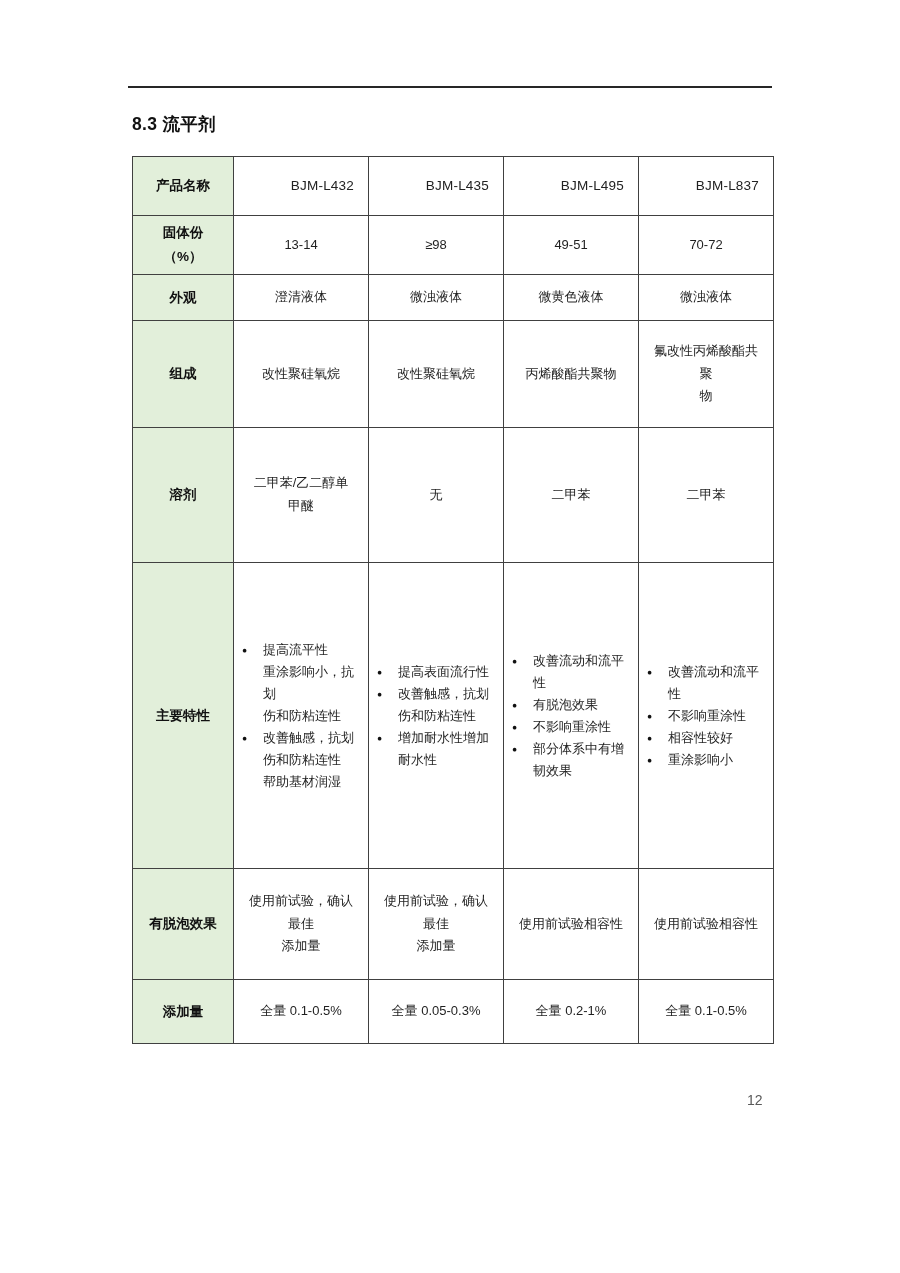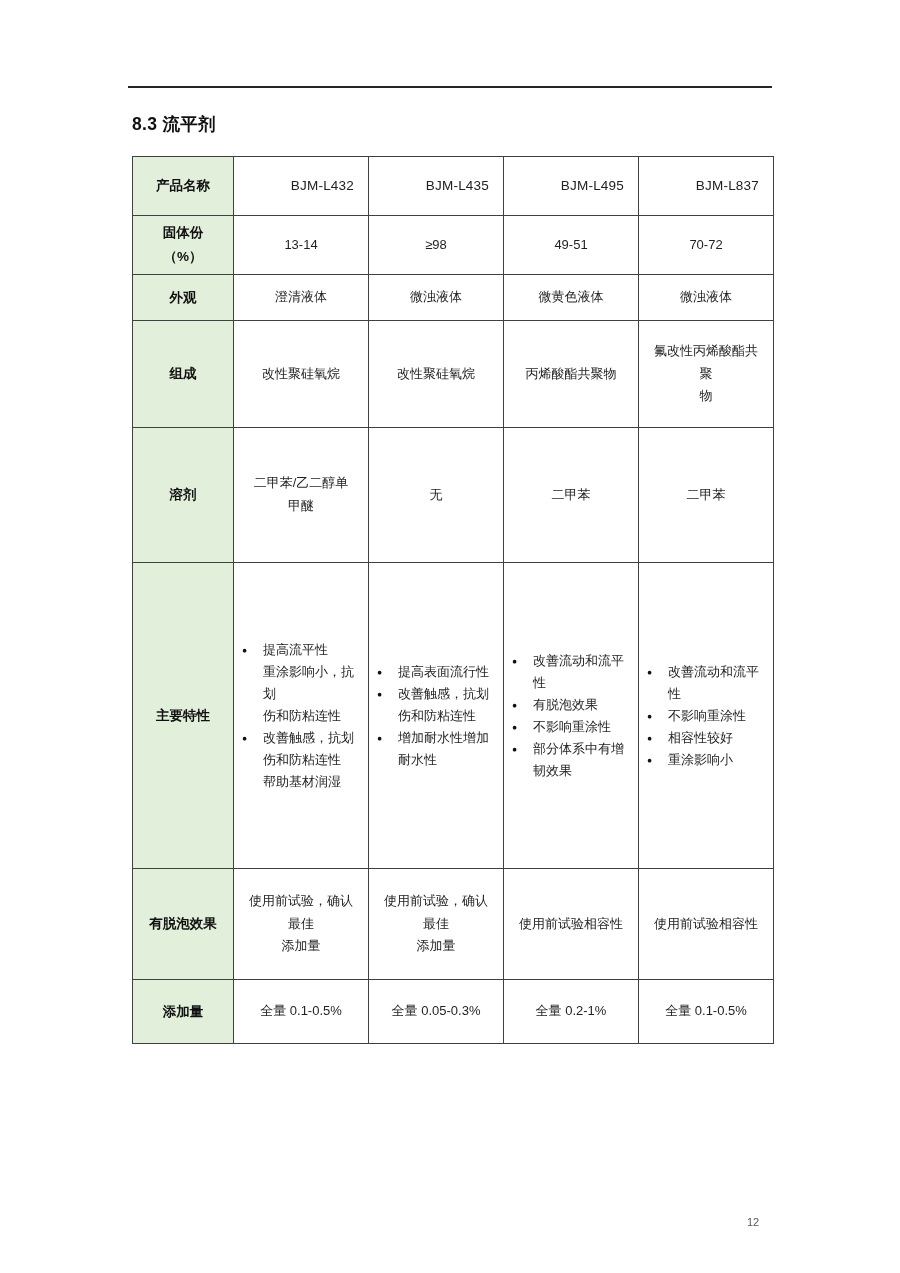--- a/index.html
+++ b/index.html
@@ -94,22 +94,22 @@
   }
   .btext {
     flex: 1;
     font-size: 13px;
     line-height: 22px;
     white-space: pre-line;
   }
   .page-number {
     position: absolute;
     left: 747px;
-    top: 1216px;
-    font-size: 11px;
+    top: 1092px;
+    font-size: 14px;
     color: var(--pagenum-color, #595959);
     text-align: right;
   }
 </style>
 </head>
 <body>
 
 <div class="top-rule"></div>
 
 <h2 class="section-title">8.3 流平剂</h2>

